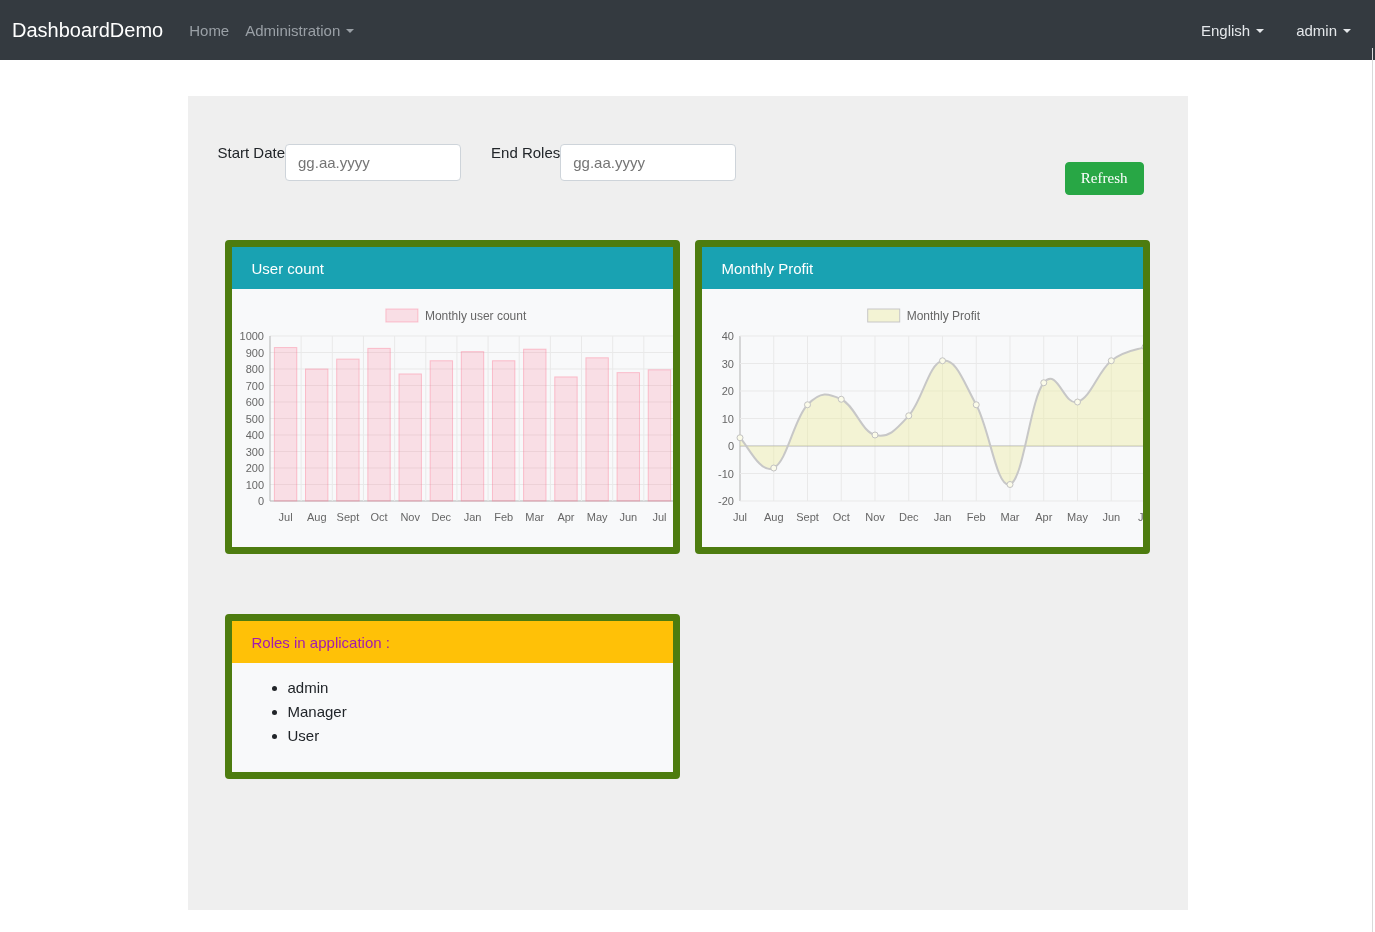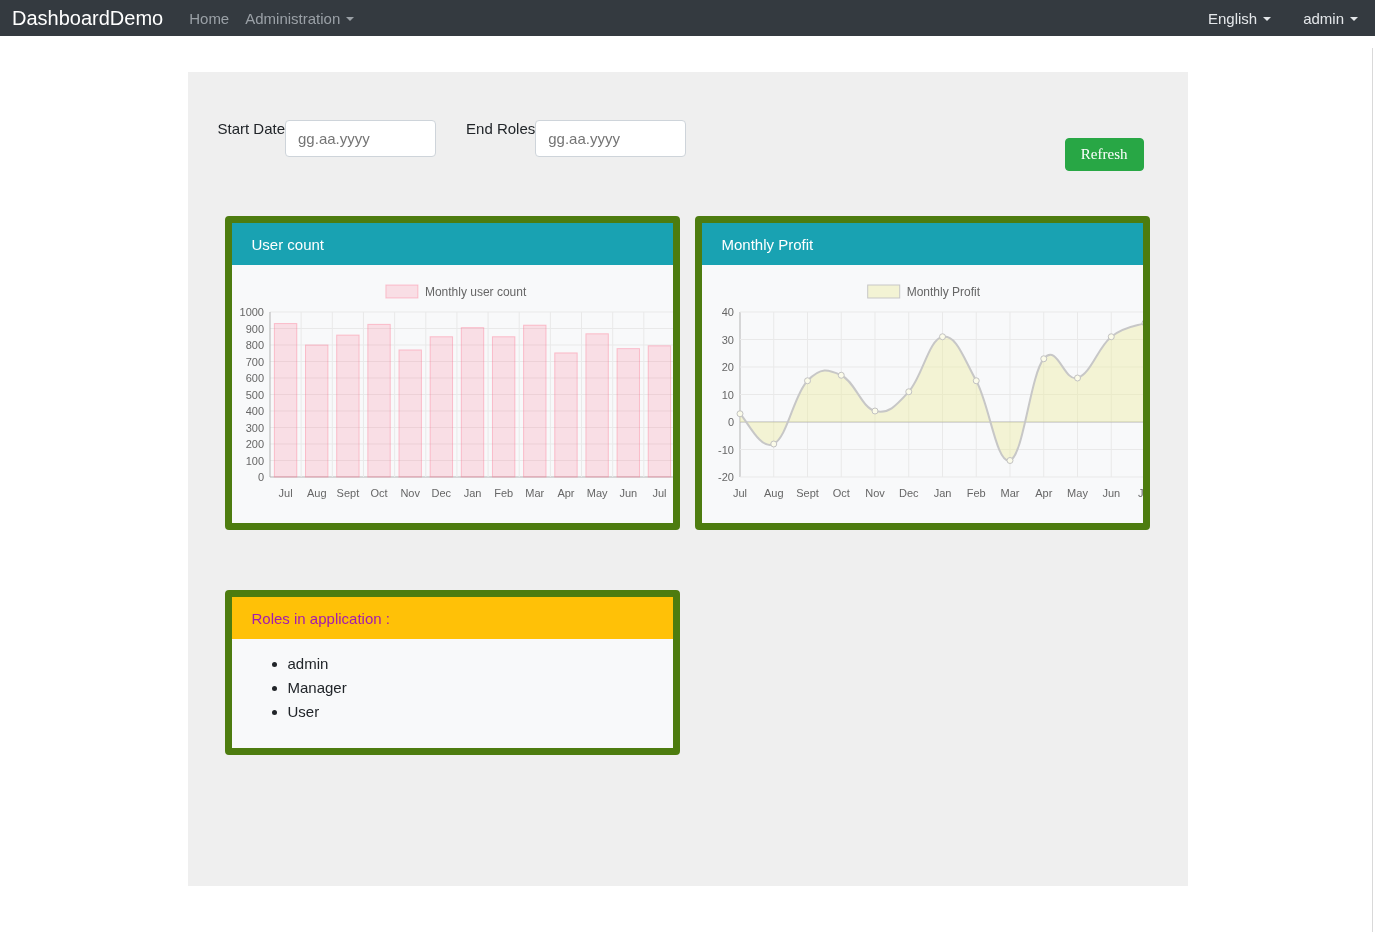--- a/index.html
+++ b/index.html
@@ -7,38 +7,38 @@
     --panel-header-bg:#19a2b2;
     --roles-header-bg:#ffc107;
     --refresh-bg:#28a745;
     --container-bg:#efefef;
     --panel-body-bg:#f8f9fa;
   }
   *{margin:0;padding:0;box-sizing:border-box;}
   html,body{width:1375px;height:932px;background:#fff;overflow:hidden;
     font-family:"Liberation Sans",sans-serif;}
   
-  .navbar{height:36px;background:var(--navbar-bg);display:flex;align-items:center;
-    padding:0 9px 0 12px;width:100%;}
+  .navbar{height:60px;background:var(--navbar-bg);display:flex;align-items:center;
+    padding:0 16px 0 12px;width:100%;}
   .brand{color:#fff;font-size:20px;margin-right:18px;cursor:pointer;}
   .nav-left{display:flex;align-items:center;gap:0;}
   .nav-link{color:#9aa0a6;font-size:15px;padding:8px 8px;cursor:pointer;display:flex;
     align-items:center;gap:6px;}
   .nav-right{margin-left:auto;display:flex;align-items:center;gap:16px;}
   .nav-right .nav-link{color:#e4e7ea;}
   .caret{width:0;height:0;border-left:4px solid transparent;border-right:4px solid transparent;
     border-top:4px solid currentColor;display:inline-block;margin-top:2px;}
   
   .page{width:1000px;height:814px;margin:36px auto 0;background:var(--container-bg);
     padding:48px 30px 0;}
   
   .filter-row{display:flex;align-items:flex-start;}
   .field{display:flex;flex-direction:row;margin-right:30px;}
   .field label{font-size:15px;color:#212529;margin-bottom:8px;}
-  .field input{width:151px;height:37px;border:1px solid #ced4da;border-radius:4px;
+  .field input{width:176px;height:37px;border:1px solid #ced4da;border-radius:4px;
     padding:0 12px;font-size:15px;color:#495057;background:#fff;outline:none;}
   .field input::placeholder{color:#757575;}
   .btn-refresh{margin-left:auto;margin-right:14px;margin-top:18px;background:var(--refresh-bg);
     border:1px solid #28a745;color:#fff;font-size:15px;padding:7px 15px;border-radius:4px;
     cursor:pointer;font-family:Liberation Serif, serif;}
   
   .charts-row{display:flex;gap:15px;margin:45px 7px 0;}
   .panel{width:455px;border:7px solid #4d7c0f;border-radius:4px;background:var(--panel-body-bg);
     overflow:hidden;}
   .panel-header{height:42px;background:var(--panel-header-bg);color:#fff;font-size:15px;

